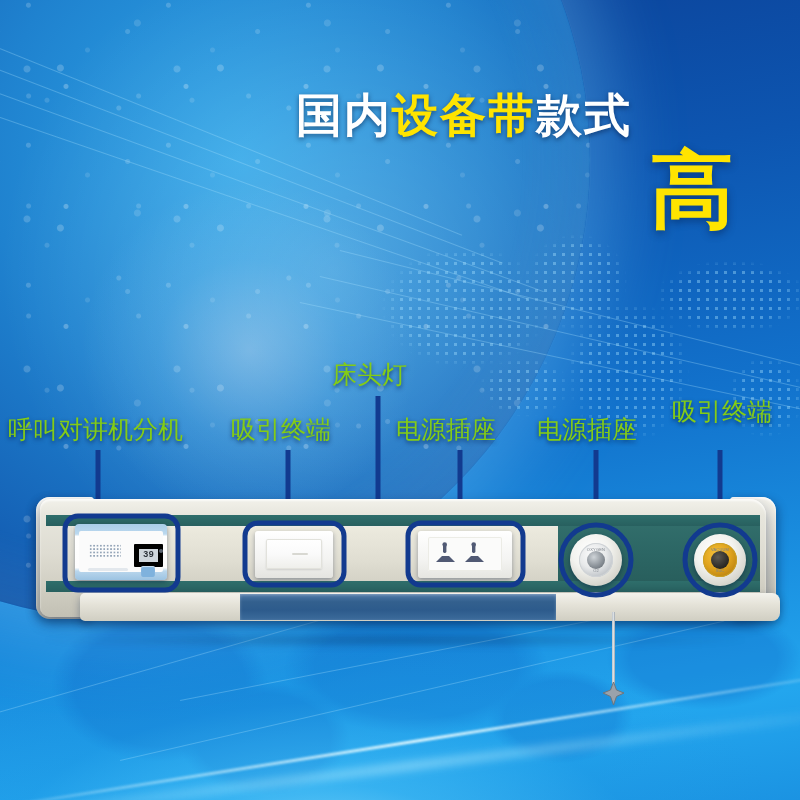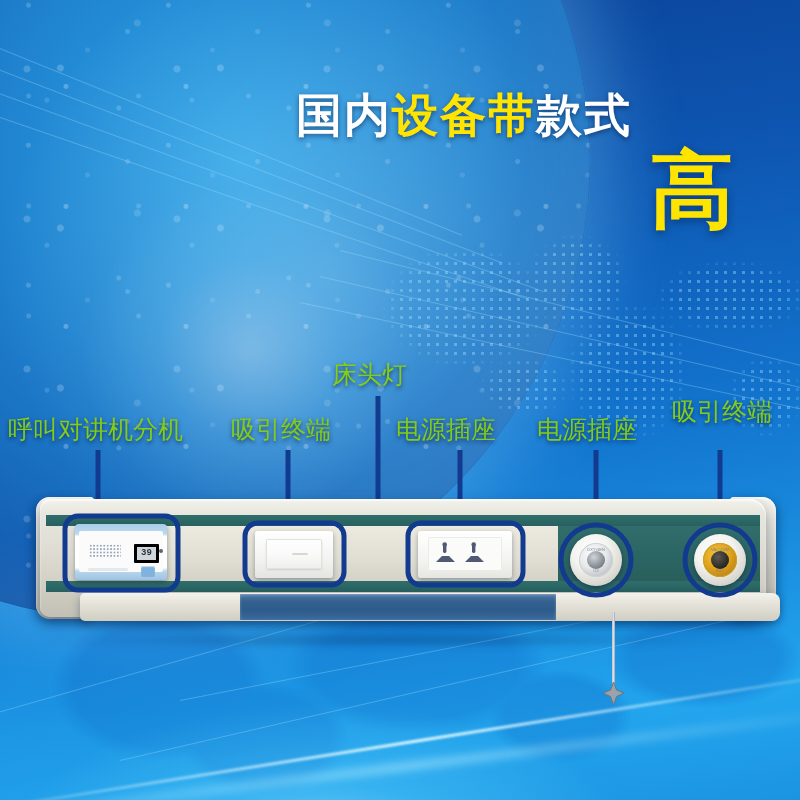--- a/index.html
+++ b/index.html
@@ -196,21 +196,21 @@
     box-shadow:0 2px 5px rgba(0,20,60,.40);
   }
   .ic-face{position:absolute;left:4px;top:7px;right:4px;bottom:8px;background:#fbfbfb;border-radius:2px;}
   .ic-grille{
     position:absolute;left:10px;top:13px;width:32px;height:13px;
     background-image:radial-gradient(circle,#8fa0b4 0 .9px,transparent 1.1px);
     background-size:3.4px 3.4px;opacity:.95;
   }
   .ic-disp{
     position:absolute;left:55px;top:13px;width:19px;height:13px;border-radius:1px;
-    background:#cfd6dc;border:3px solid #000000;
+    background:#cfd6dc;border:5px solid #000000;
     font-size:9px;font-weight:bold;color:#2b3138;text-align:center;line-height:13px;
     font-family:"Liberation Mono","DejaVu Sans Mono",monospace;
   }
   .ic-dot{position:absolute;left:80px;top:18px;width:4px;height:4px;border-radius:50%;background:#5a6470;}
   .ic-line{position:absolute;left:9px;top:37px;width:40px;height:3px;border-radius:2px;background:#e3e8ed;}
   .ic-btn{position:absolute;left:62px;top:35px;width:14px;height:11px;border-radius:2px;background:#7fb2dd;box-shadow:inset 0 1px 1px rgba(255,255,255,.6);}
 
   .switch{
     position:absolute;left:255px;top:531px;width:78px;height:47px;border-radius:3px;
     background:linear-gradient(180deg,#ffffff,#f3f3f1 60%,#e4e4e0);

